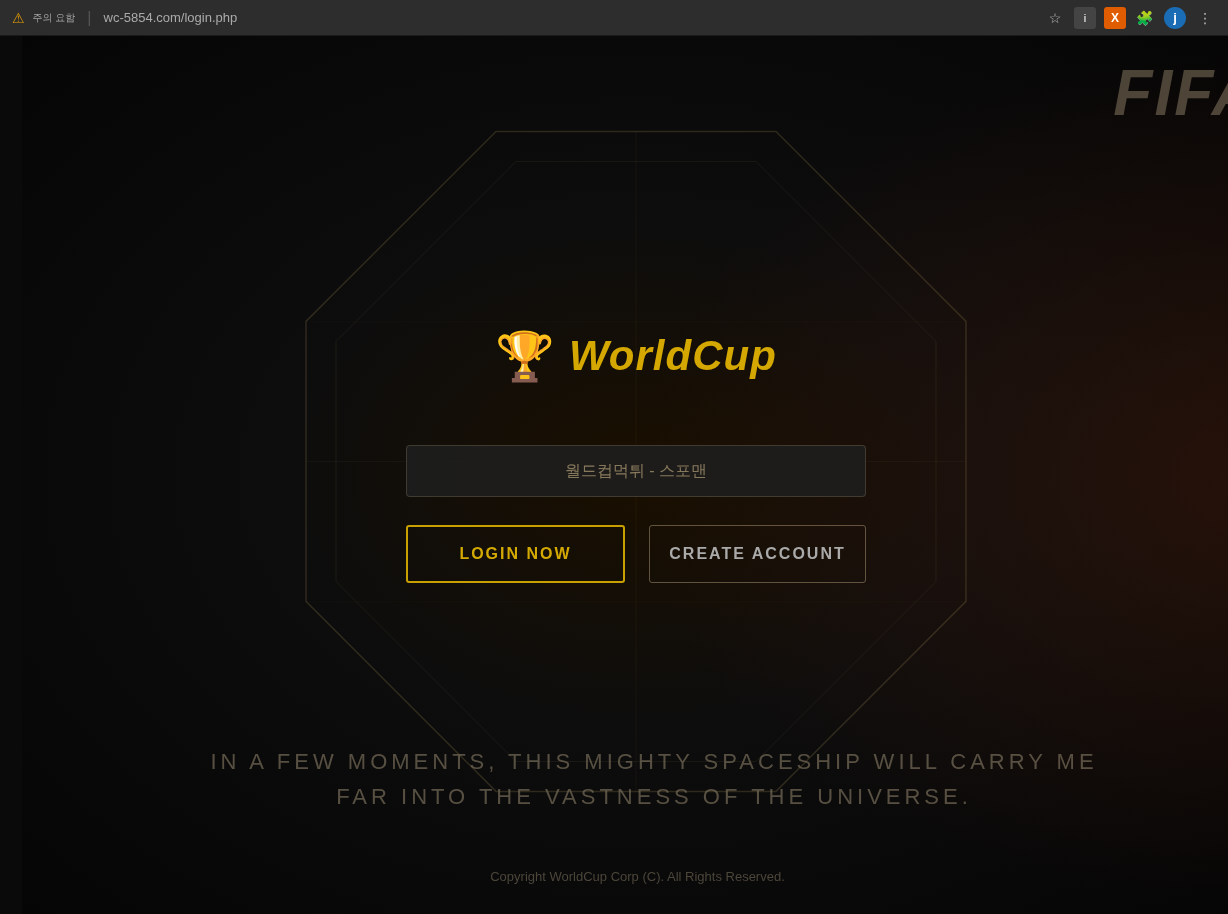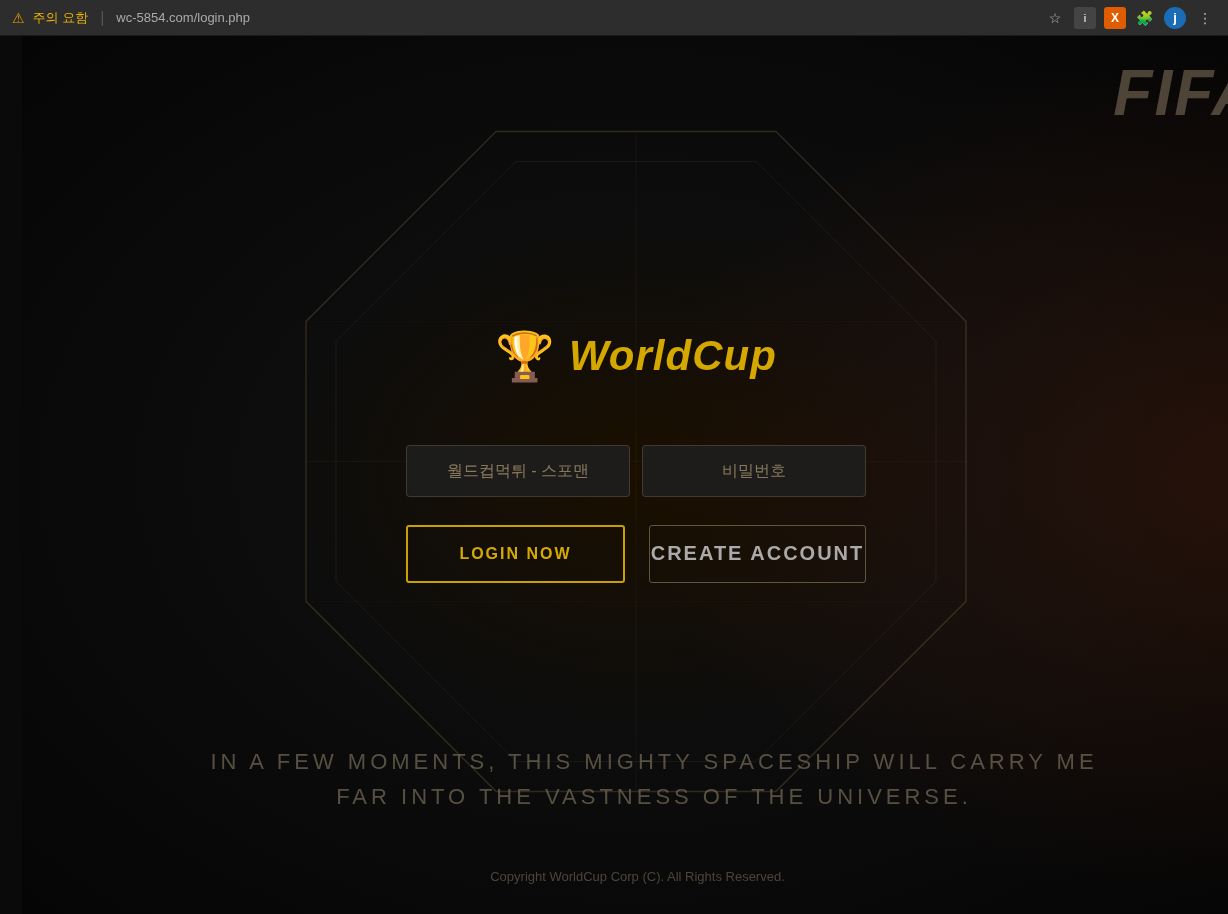--- a/index.html
+++ b/index.html
@@ -26,22 +26,22 @@
       align-items: center;
       padding: 0 12px;
       gap: 8px;
       border-bottom: 1px solid #1a1a1a;
     }
 
     .browser-warning {
       display: flex;
       align-items: center;
       gap: 6px;
-      color: #eab308;
-      font-size: 13px;
+      color: #a3a3a3;
+      font-size: 10px;
     }
 
     .browser-warning-icon {
       color: #e8a000;
       font-size: 14px;
     }
 
     .browser-divider {
       color: #555;
       margin: 0 4px;
@@ -225,21 +225,21 @@
       border-radius: 3px;
       transition: background 0.2s;
     }
 
     .btn-create {
       flex: 1;
       height: 58px;
       background: transparent;
       border: 1px solid rgba(150, 130, 100, 0.6);
       color: #aaa;
-      font-size: 20px;
+      font-size: 16px;
       font-weight: bold;
       letter-spacing: 2px;
       cursor: pointer;
       border-radius: 3px;
       transition: background 0.2s;
     }
 
     
     .bottom-text {
       position: absolute;
@@ -307,21 +307,20 @@
 
   <div class="login-container">
 
     <div class="logo-area">
       <span class="trophy-icon">🏆</span>
       <span class="logo-text">WorldCup</span>
     </div>
 
     <div class="form-fields">
       <input class="form-input" type="text" placeholder="월드컵먹튀 - 스포맨" style="">
-      <input class="form-input" type="password" placeholder="비밀번호" style="">
     </div>
 
     <div class="buttons-row">
       <button class="btn-login">LOGIN NOW</button>
       <button class="btn-create">CREATE ACCOUNT</button>
     </div>
 
   </div>
 
   <div class="bottom-text">

